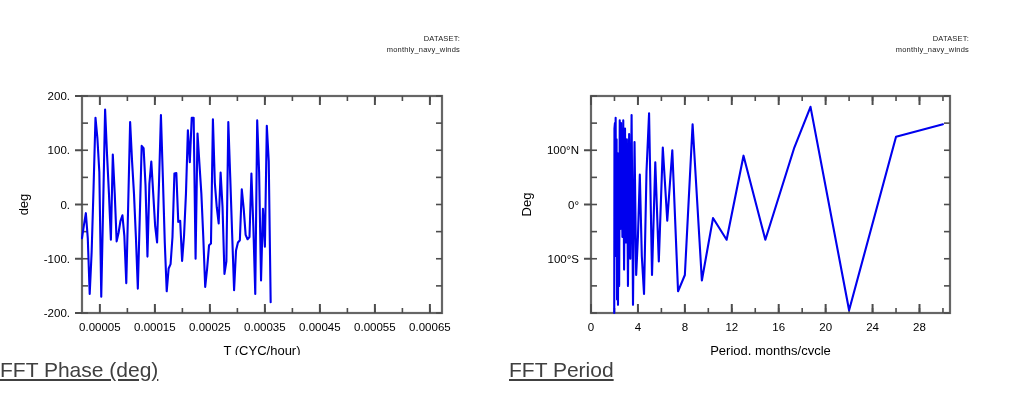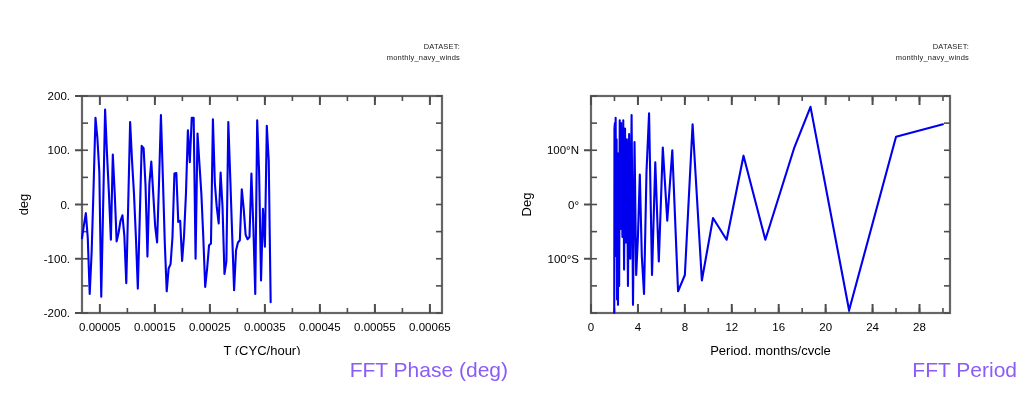--- a/index.html
+++ b/index.html
@@ -18,30 +18,30 @@
   .dataset-note{
     position:absolute;
     top:33px;
     right:48px;
     text-align:right;
     font-size:7.5px;
     line-height:11px;
     letter-spacing:.2px;
     color:#1a1a1a;
     white-space:nowrap;
-    margin-top:8px;
   }
   .plot-svg{position:absolute;left:0;top:0;}
   .fig-title{
     position:absolute;
     left:0;right:0;
     top:358px;
-    text-align:right;
+    text-align:left;
     font-size:21px;
-    color:#8b5cf6;
+    color:#404040;
+    text-decoration:underline;
   }
   svg text{font-family:"Liberation Sans", sans-serif;fill:#000000;}
   .tick-label{font-size:11.5px;}
   .axis-title{font-size:13px;}
 </style>
 </head>
 <body>
 
 <div class="page">
 

